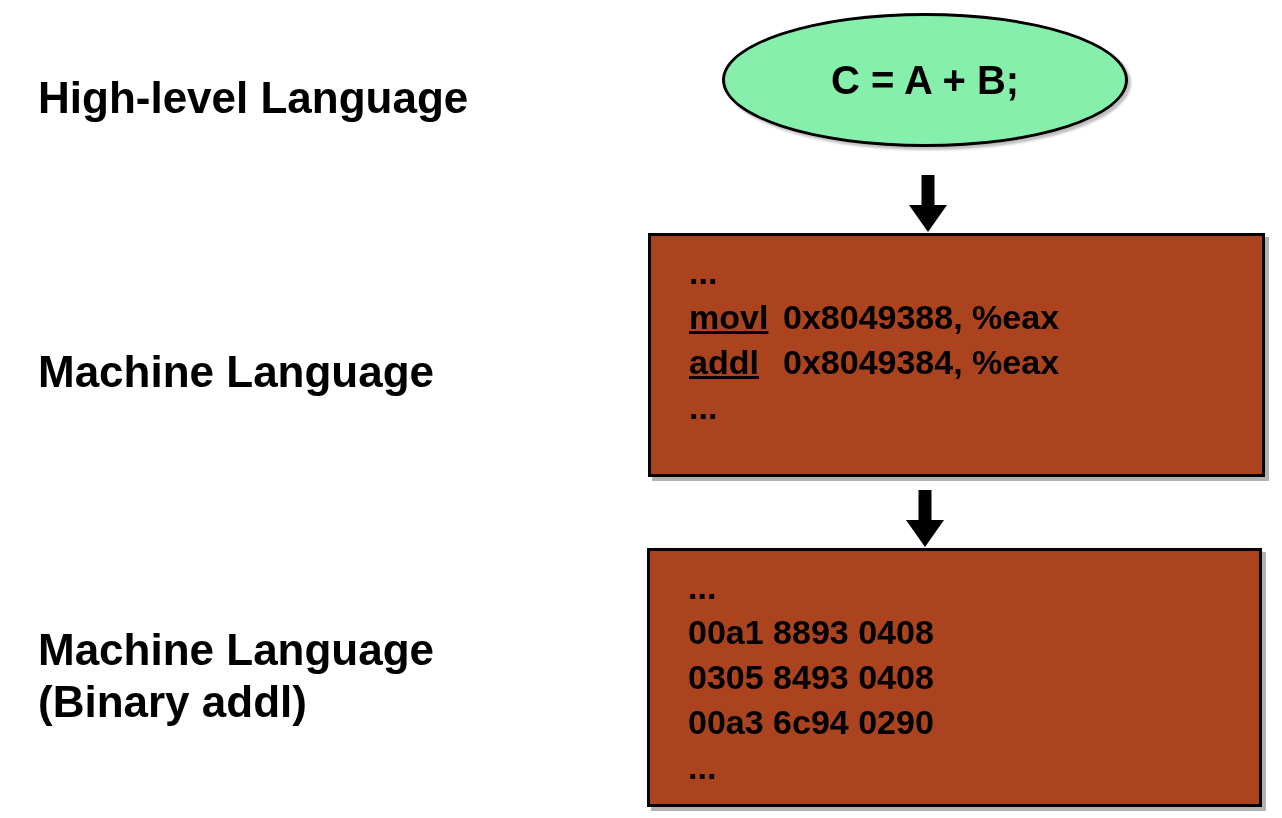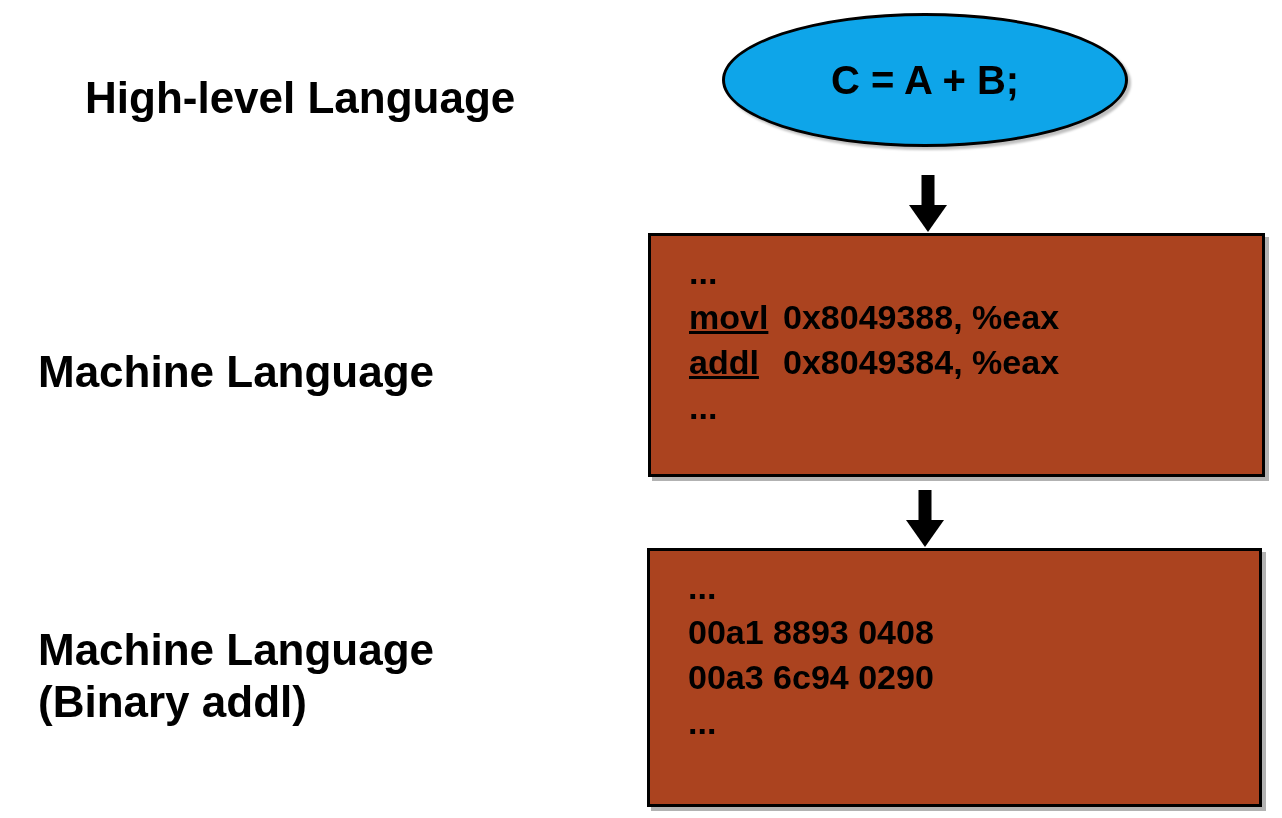--- a/index.html
+++ b/index.html
@@ -17,21 +17,21 @@
     overflow: hidden;
   }
   .side-label {
     position: absolute;
     left: 38px;
     font-size: 44px;
     font-weight: bold;
     line-height: 52px;
     white-space: nowrap;
   }
-  .label-hll     { top: 72px; margin-left: 47px;  }
+  .label-hll     { top: 72px;  }
   .label-asm     { top: 346px; }
   .label-machine { top: 624px; }
 
   .hll-ellipse {
     position: absolute;
     left: 722px;
     top: 13px;
     width: 406px;
     height: 134px;
     box-sizing: border-box;
@@ -92,21 +92,21 @@
 
   <div class="side-label label-hll">High-level Language</div>
 
   <div class="side-label label-asm">Machine Language</div>
 
   <div class="side-label label-machine">
     <div>Machine Language</div>
     <div>(Binary addl)</div>
   </div>
 
-  <div class="hll-ellipse" style="background-color: #0ea5e9;">
+  <div class="hll-ellipse" style="background-color: #86efac;">
     <span>C = A + B;</span>
   </div>
 
   <svg class="down-arrow arrow-1" viewBox="0 0 44 58" xmlns="http://www.w3.org/2000/svg">
     <rect x="15.5" y="0" width="13" height="31" fill="#000"></rect>
     <polygon points="3,30 41,30 22,57" fill="#000"></polygon>
   </svg>
 
   <div class="code-box box-asm" style="background-color: rgb(171, 67, 31);">
     <div class="code-line">...</div>
@@ -120,17 +120,18 @@
   </div>
 
   <svg class="down-arrow arrow-2" viewBox="0 0 44 58" xmlns="http://www.w3.org/2000/svg">
     <rect x="15.5" y="0" width="13" height="31" fill="#000"></rect>
     <polygon points="3,30 41,30 22,57" fill="#000"></polygon>
   </svg>
 
   <div class="code-box box-machine" style="background-color: rgb(171, 67, 31);">
     <div class="code-line">...</div>
     <div class="code-line">00a1 8893 0408</div>
+    <div class="code-line">0305 8493 0408</div>
     <div class="code-line">00a3 6c94 0290</div>
     <div class="code-line">...</div>
   </div>
 
 </div>
 
 </body></html>

